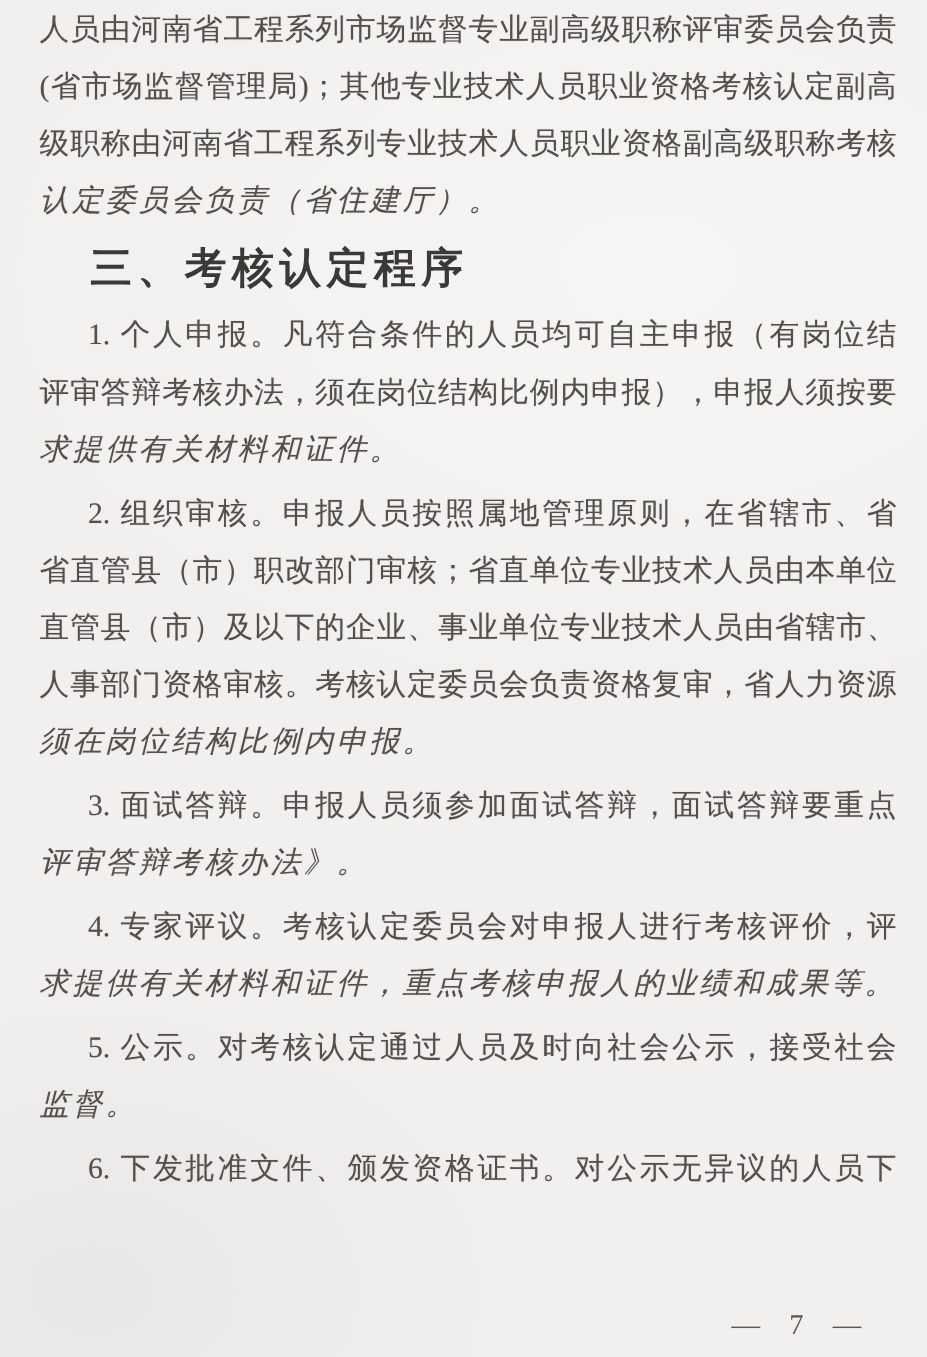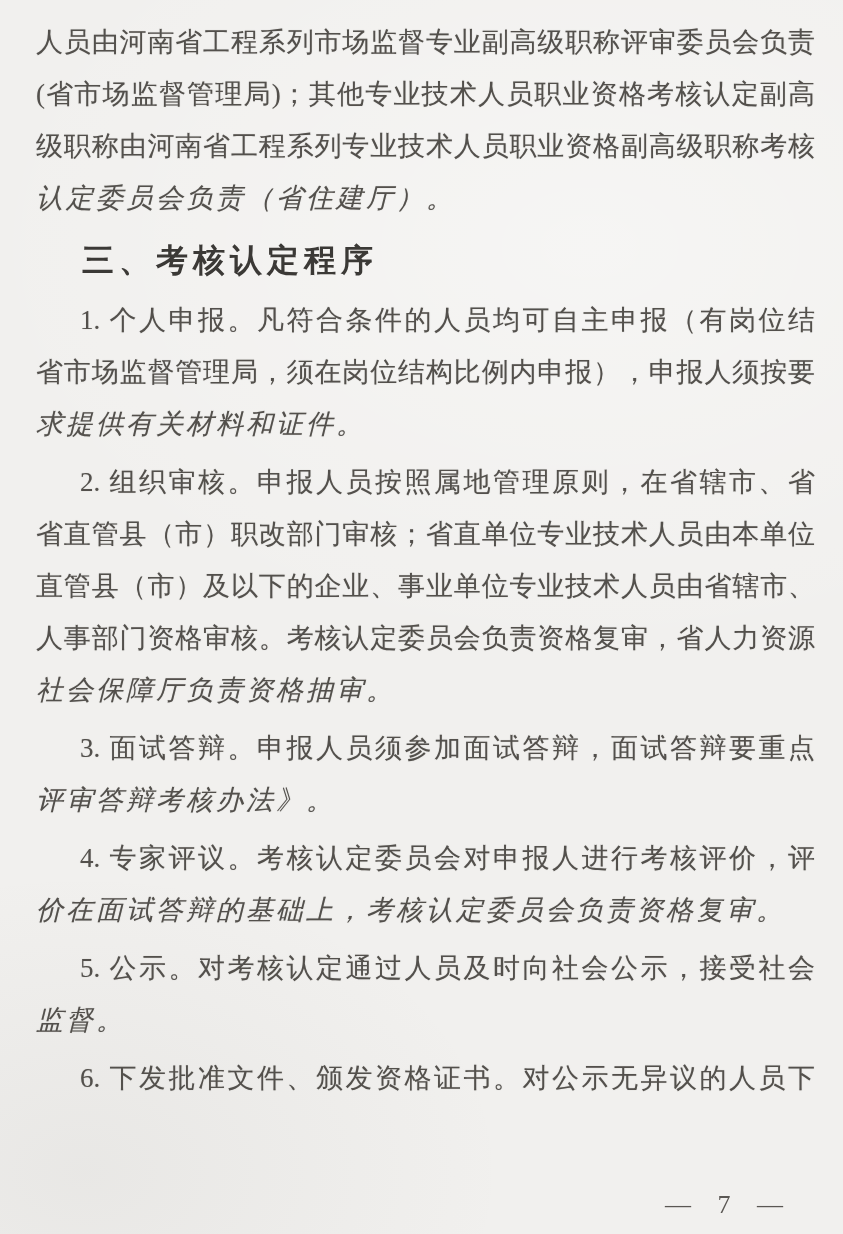--- a/index.html
+++ b/index.html
@@ -11,21 +11,21 @@
     height: 1234px;
     overflow: hidden;
     background: #f1f0ee;
     font-family: "Liberation Serif", "DejaVu Serif", serif;
   }
   .page {
     position: relative;
     width: 843px;
     height: 1234px;
     box-sizing: border-box;
-    padding: 16px 28px 0 36px;
+    padding: 0 28px 0 36px;
     background:
       radial-gradient(ellipse 900px 600px at 70% 20%, rgba(255,255,255,0.35), rgba(255,255,255,0) 70%),
       radial-gradient(ellipse 700px 500px at 10% 95%, rgba(120,118,112,0.07), rgba(120,118,112,0) 60%),
       #f1f0ee;
     color: #53504c;
   }
   .line {
     height: 52px;
     line-height: 52px;
     font-size: 27px;
@@ -49,21 +49,21 @@
   .line.ind {
     text-indent: 44px;
   }
   .line.para {
     margin-top: 6px;
   }
   .heading {
     height: 56px;
     line-height: 56px;
     margin-top: 8px;
-    font-size: 32px;
+    font-size: 38px;
     font-weight: bold;
     letter-spacing: 5px;
     text-indent: 46px;
     color: #3b3936;
     font-family: "Liberation Sans", "DejaVu Sans", sans-serif;
     white-space: nowrap;
   }
   .footer {
     position: absolute;
     right: 50px;
@@ -79,34 +79,34 @@
 <div class="page">
 
   <div class="line j">人员由河南省工程系列市场监督专业副高级职称评审委员会负责</div>
   <div class="line j">(省市场监督管理局)；其他专业技术人员职业资格考核认定副高</div>
   <div class="line j">级职称由河南省工程系列专业技术人员职业资格副高级职称考核</div>
   <div class="line l">认定委员会负责（省住建厅）。</div>
 
   <div class="heading">三、考核认定程序</div>
 
   <div class="line j ind para">1. 个人申报。凡符合条件的人员均可自主申报（有岗位结</div>
-  <div class="line j">省市场监督管理局，须在岗位结构比例内申报），申报人须按要</div>
+  <div class="line j">评审答辩考核办法，须在岗位结构比例内申报），申报人须按要</div>
   <div class="line l">求提供有关材料和证件。</div>
 
   <div class="line j ind para">2. 组织审核。申报人员按照属地管理原则，在省辖市、省</div>
   <div class="line j">省直管县（市）职改部门审核；省直单位专业技术人员由本单位</div>
   <div class="line j">直管县（市）及以下的企业、事业单位专业技术人员由省辖市、</div>
   <div class="line j">人事部门资格审核。考核认定委员会负责资格复审，省人力资源</div>
-  <div class="line l">社会保障厅负责资格抽审。</div>
+  <div class="line l">须在岗位结构比例内申报。</div>
 
   <div class="line j ind para">3. 面试答辩。申报人员须参加面试答辩，面试答辩要重点</div>
   <div class="line l">评审答辩考核办法》。</div>
 
   <div class="line j ind para">4. 专家评议。考核认定委员会对申报人进行考核评价，评</div>
-  <div class="line l">价在面试答辩的基础上，考核认定委员会负责资格复审。</div>
+  <div class="line l">求提供有关材料和证件，重点考核申报人的业绩和成果等。</div>
 
   <div class="line j ind para">5. 公示。对考核认定通过人员及时向社会公示，接受社会</div>
   <div class="line l">监督。</div>
 
   <div class="line j ind para">6. 下发批准文件、颁发资格证书。对公示无异议的人员下</div>
 
   <div class="footer">— 7 —</div>
 </div>
 
 </body></html>

